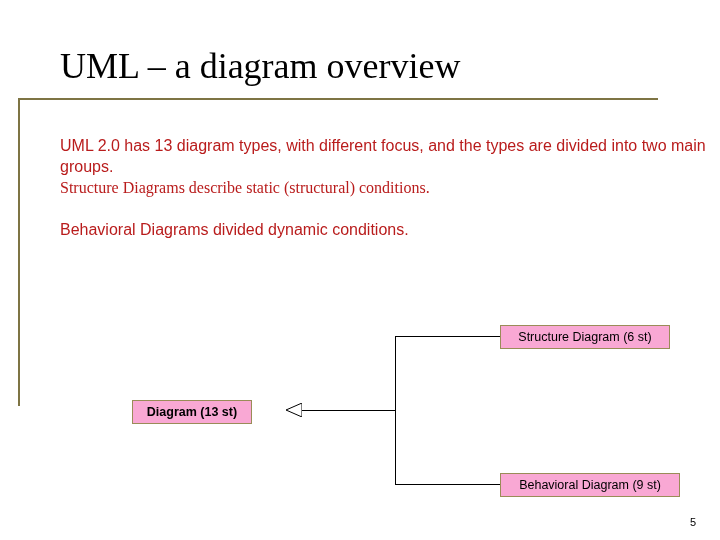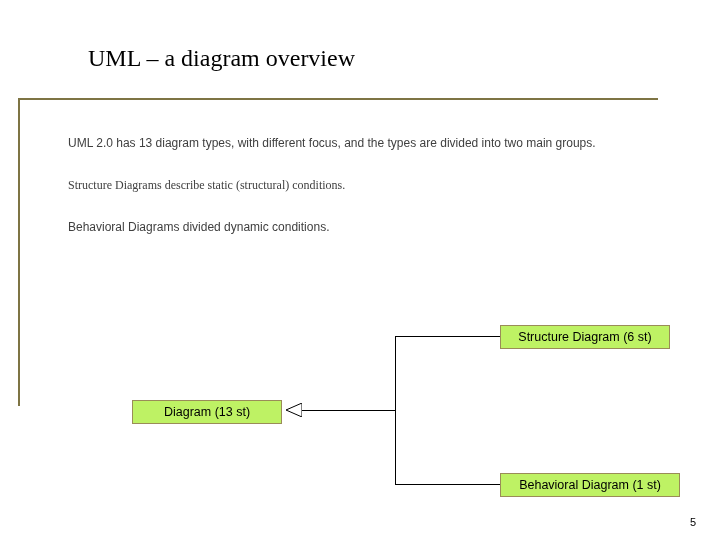--- a/index.html
+++ b/index.html
@@ -16,64 +16,64 @@
   .slide {
     position: relative;
     width: 720px;
     height: 540px;
   }
   .title {
     position: absolute;
     left: 60px;
     top: 45px;
     font-family: "Times New Roman", Times, serif;
-    font-size: 24px;
+    font-size: 36px;
     font-weight: 400;
-    margin-left: 28px;
   }
   .title-rule {
     position: absolute;
     left: 18px;
     top: 98px;
     width: 640px;
     height: 0;
     border-top: 2px solid #7e7444;
   }
   .left-rule {
     position: absolute;
     left: 18px;
     top: 98px;
     width: 0;
     height: 308px;
     border-left: 2px solid #7e7444;
   }
   .body-text {
     position: absolute;
-    left: 68px;
-    font-size: 12px;
+    left: 60px;
+    font-size: 16px;
     line-height: 1.3;
-    color: #404040;
+    color: #b91c1c;
   }
   .p1 { top: 136px; }
   .p2 { top: 178px; font-family: Liberation Serif, serif; }
   .p3 { top: 220px; }
 
   .box {
     position: absolute;
     border: 1px solid #9a8c58;
-    background: #bef264;
+    background: #f9a8d4;
     font-size: 12.5px;
     text-align: center;
     padding: 4px 2px;
     box-sizing: border-box;
   }
   .box-root {
     left: 132px;
     top: 400px;
-    width: 150px;
+    width: 120px;
+    font-weight: bold;
   }
   .box-top {
     left: 500px;
     top: 325px;
     width: 170px;
   }
   .box-bot {
     left: 500px;
     top: 473px;
     width: 180px;
@@ -134,21 +134,21 @@
   <div class="title">UML – a diagram overview</div>
   <div class="title-rule"></div>
   <div class="left-rule"></div>
 
   <div class="body-text p1">UML 2.0 has 13 diagram types, with different focus, and the types are divided into two main groups.</div>
   <div class="body-text p2">Structure Diagrams describe static (structural) conditions.</div>
   <div class="body-text p3">Behavioral Diagrams divided dynamic conditions.</div>
 
   <div class="box box-root">Diagram (13 st)</div>
   <div class="box box-top">Structure Diagram (6 st)</div>
-  <div class="box box-bot">Behavioral Diagram (1 st)</div>
+  <div class="box box-bot">Behavioral Diagram (9 st)</div>
 
   <div class="line h1"></div>
   <div class="line v1"></div>
   <div class="line hTop"></div>
   <div class="line hBot"></div>
 
   <div class="arrowhead-wrap">
     <svg width="16" height="14" viewBox="0 0 16 14">
       <polygon points="0,7 16,0 16,14" fill="#ffffff" stroke="#000" stroke-width="1"></polygon>
     </svg>

